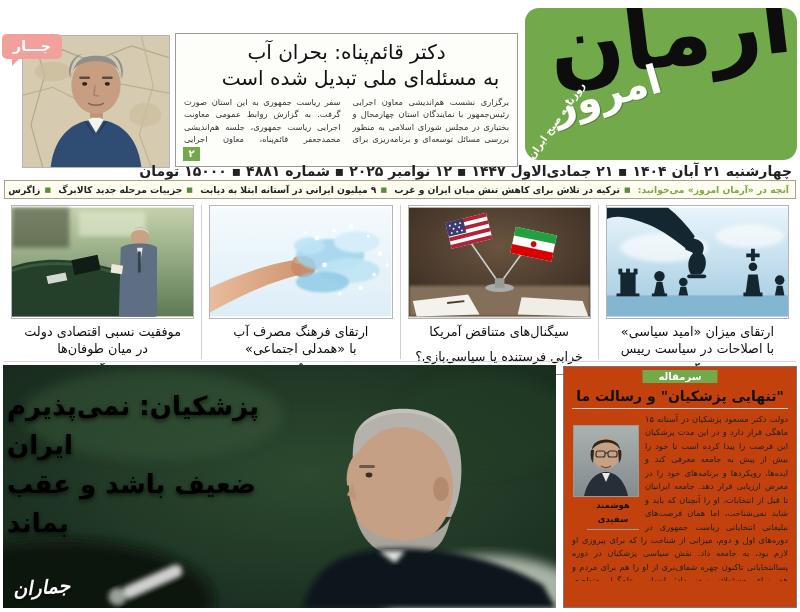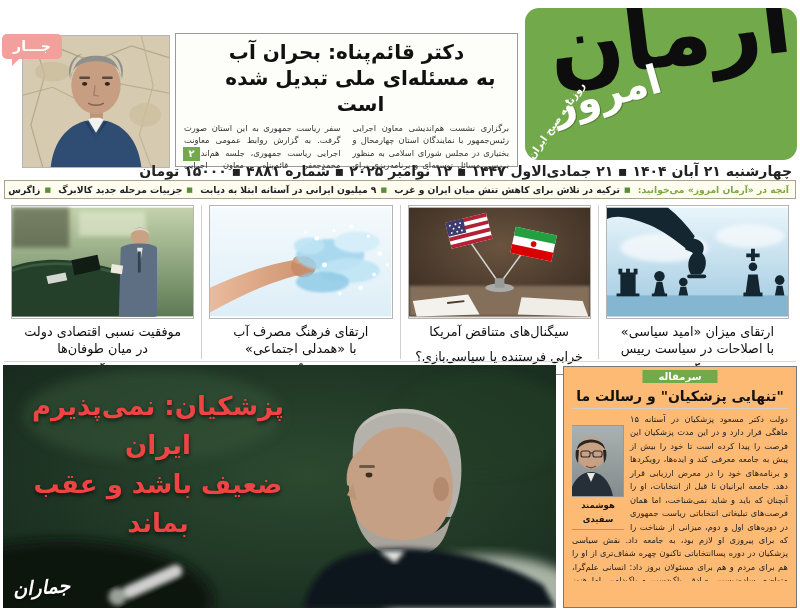--- a/index.html
+++ b/index.html
@@ -20,21 +20,21 @@
     transform:rotate(-7deg);line-height:1;letter-spacing:-4px;}
   .logo-sub{position:absolute;top:62px;left:26px;font-size:40px;font-weight:bold;color:#ffffff;
     transform:rotate(-16deg);text-shadow:1px 1px 0 rgba(0,0,0,.25);}
   .logo-tagline{position:absolute;bottom:34px;left:-14px;font-size:10px;font-weight:bold;color:#ffffff;
     transform:rotate(-55deg);white-space:nowrap;}
   .dateline{position:absolute;top:163px;left:8px;right:8px;text-align:right;
     font-size:14px;font-weight:bold;color:#222;}
   
   .top-story{position:absolute;top:33px;left:175px;width:343px;height:134px;
     border:1px solid #9a9a9a;background:#fdfdfa;box-sizing:border-box;}
-  .ts-head{margin-top:5px;text-align:center;font-weight:bold;font-size:20px;line-height:1.3;color:#111;}
+  .ts-head{margin-top:5px;text-align:center;font-weight:normal;font-size:20px;line-height:1.3;color:#111;}
   .ts-body{margin:5px 8px 0 8px;font-size:8.3px;line-height:1.5;text-align:justify;color:#333;
     column-count:2;column-gap:12px;height:60px;overflow:hidden;}
   .ts-badge{position:absolute;bottom:5px;left:7px;width:17px;height:14px;background:#72a94a;
     color:#fff;font-size:10px;font-weight:bold;text-align:center;line-height:14px;}
   .portrait{position:absolute;top:35px;left:22px;width:148px;height:133px;border:1px solid #b5b5b5;
     box-sizing:border-box;overflow:hidden;}
   
   .highlights{position:absolute;top:180px;left:4px;right:4px;height:19px;border:1px solid #aaa28a;
     background:#fffdf0;font-size:9.2px;font-weight:bold;line-height:18px;padding:0 6px;
     white-space:nowrap;overflow:hidden;box-sizing:border-box;}
@@ -48,39 +48,39 @@
   .t-photo{width:100%;height:114px;border:1px solid #b5b5b5;box-sizing:border-box;overflow:hidden;}
   .t-photo svg{display:block;width:100%;height:100%;}
   .t-head{margin-top:5px;text-align:center;font-weight:normal;font-size:12.8px;line-height:1.3;color:#0e0e0e;}
   .pnum{display:flex;align-items:center;margin-top:4px;}
   .pnum .rule{flex:1;border-top:1px solid #8a8a8a;}
   .pnum .num{padding:0 7px;font-size:9px;font-weight:bold;color:#333;}
   .section-rule{position:absolute;top:361px;left:4px;right:4px;border-top:1px solid #d8d8d8;}
   
   .main-photo{position:absolute;top:365px;left:3px;width:553px;height:243px;overflow:hidden;}
   .main-photo svg{display:block;}
-  .main-headline{position:absolute;top:22px;left:4px;width:302px;text-align:center;color:#ef4444;
+  .main-headline{position:absolute;top:22px;left:4px;width:302px;text-align:left;color:#000000;
     font-weight:bold;font-size:26px;line-height:1.5;
     text-shadow:0 2px 4px rgba(0,0,0,.65);}
   .credit{position:absolute;bottom:10px;left:10px;display:flex;align-items:center;gap:7px;}
   .credit-logo{color:#fff;font-size:19px;font-weight:bold;font-style:italic;transform:rotate(-4deg);
     text-shadow:0 1px 2px rgba(0,0,0,.5);}
   .credit-text{direction:ltr;text-align:left;color:#f2f2f2;font-size:10.5px;font-weight:bold;line-height:1.3;
     text-shadow:0 1px 2px rgba(0,0,0,.5);}
   
   .editorial{position:absolute;top:366px;left:563px;width:234px;height:242px;border:1px solid #777;
-    background:#fdba74;box-sizing:border-box;}
+    background:#c2410c;box-sizing:border-box;}
   .ed-label{position:absolute;top:3px;left:50%;transform:translateX(-50%);background:#72a94a;
     color:#fff;font-size:10px;font-weight:bold;padding:1px 16px;}
   .ed-title{margin:21px 8px 0 8px;text-align:center;font-size:14px;font-weight:bold;color:#111;
     padding-bottom:4px;border-bottom:1px solid #cfcfcf;}
   .ed-body{margin:4px 8px 0 8px;font-size:8.3px;line-height:1.62;text-align:justify;color:#222;
     height:168px;overflow:hidden;}
   .ed-body p{margin:0 0 3px 0;}
-  .ed-fig{float:left;width:52px;margin:12px 6px 2px 0;}
+  .ed-fig{float:left;width:52px;margin:12px 6px 2px 15px;}
   .ed-fig .ph{width:66px;height:72px;border:1px solid #999;box-sizing:border-box;overflow:hidden;}
   .ed-author{margin-top:2px;text-align:center;font-size:8.5px;font-weight:bold;color:#111;
     border-bottom:1px solid #999;padding-bottom:2px;}
 </style>
 </head>
 <body>
 
 <div class="jar-tag">جـــار</div>
 
 <div class="logo-box">

